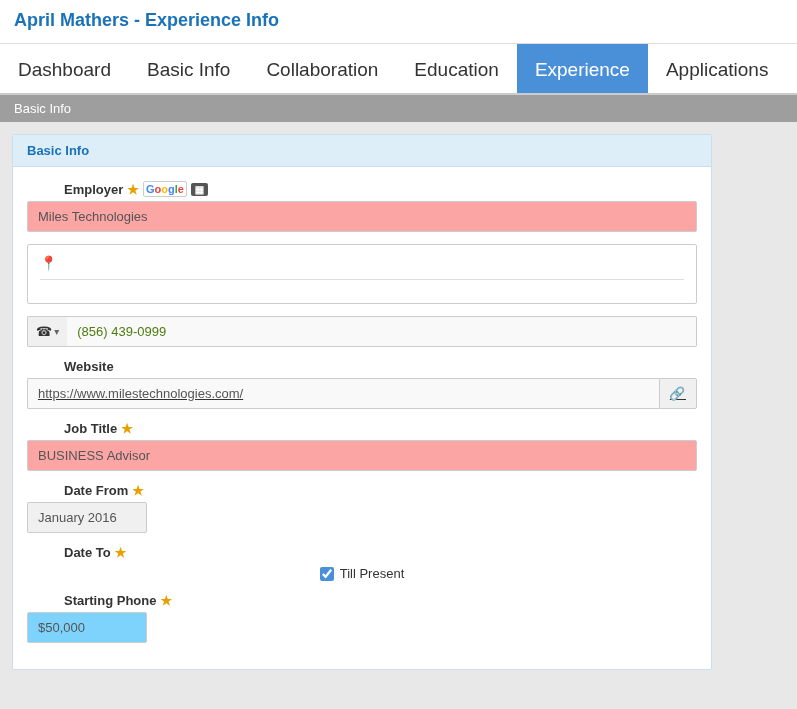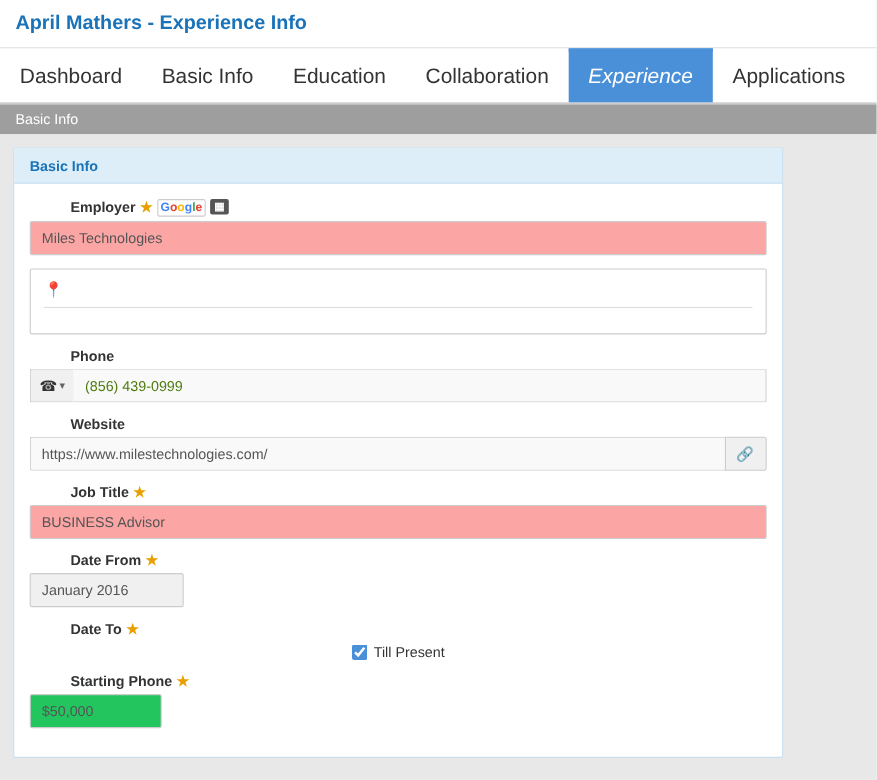--- a/index.html
+++ b/index.html
@@ -33,21 +33,20 @@
       border: none;
       background: none;
       border-top: 3px solid transparent;
       white-space: nowrap;
     }
 
     .nav-tab.active {
       background: #4a90d9;
       color: #fff;
       border-top: 3px solid #4a90d9;
-      font-style: italic;
     }
 
     .breadcrumb-bar {
       background: #9e9e9e;
       padding: 6px 14px;
       color: #fff;
       font-size: 13px;
     }
 
     .content-area {
@@ -77,21 +76,21 @@
 
     .field-group {
       margin-bottom: 12px;
     }
 
     .field-label {
       font-weight: bold;
       font-size: 13px;
       margin-bottom: 4px;
       display: flex;
-      align-items: flex-start;
+      align-items: center;
       gap: 4px;
       padding-left: 37px;
     }
 
     .required-star {
       color: #e8a000;
       font-size: 13px;
     }
 
     .text-input {
@@ -157,20 +156,21 @@
       font-size: 13px;
       background: #f9f9f9;
       color: #4d7c0f;
       border-radius: 0 2px 2px 0;
     }
 
     .website-row {
       display: flex;
       align-items: center;
       gap: 0;
+      text-decoration: underline;
     }
 
     .website-input {
       flex: 1;
       padding: 7px 10px;
       border: 1px solid #ccc;
       border-right: none;
       font-size: 13px;
       background: #f9f9f9;
       color: #555;
@@ -187,21 +187,21 @@
       color: #555;
     }
 
     .date-input {
       padding: 7px 10px;
       border: 1px solid #ccc;
       border-radius: 2px;
       font-size: 13px;
       background: #f0f0f0;
       color: #555;
-      width: 140px;
+      width: 120px;
     }
 
     .checkbox-row {
       display: flex;
       align-items: center;
       gap: 6px;
       margin-top: 6px;
       margin-bottom: 6px;
       justify-content: center;
     }
@@ -210,21 +210,21 @@
       width: 14px;
       height: 14px;
       accent-color: #4a90d9;
     }
 
     .salary-input {
       padding: 7px 10px;
       border: 1px solid #ccc;
       border-radius: 2px;
       font-size: 13px;
-      background: #22c55e;
+      background: #7dd3fc;
       color: #555;
       width: 120px;
     }
 
     .chevron-down {
       font-size: 10px;
       color: #666;
     }
 
     .g-blue { color: #4285F4; }
@@ -233,22 +233,22 @@
     .g-green { color: #34A853; }
   </style>
 </head>
 <body>
 
 <div class="page-title">April Mathers - Experience Info</div>
 
 <nav class="nav-tabs">
   <button class="nav-tab">Dashboard</button>
   <button class="nav-tab">Basic Info</button>
+  <button class="nav-tab">Collaboration</button>
   <button class="nav-tab">Education</button>
-  <button class="nav-tab">Collaboration</button>
   <button class="nav-tab active">Experience</button>
   <button class="nav-tab">Applications</button>
   <button class="nav-tab">References</button>
 </nav>
 
 <div class="breadcrumb-bar">
   <span>Basic Info</span>
 </div>
 
 <div class="content-area">
@@ -276,23 +276,20 @@
       <div class="field-group">
         <div class="address-box">
           <div class="address-row">
             <span class="pin-icon">📍</span>
           </div>
           <hr class="address-divider">
         </div>
       </div>
 
       <div class="field-group">
-        <div class="field-label">
-          <span>Phone</span>
-        </div>
         <div class="phone-row">
           <div class="phone-prefix">
             <span>☎</span>
             <span class="chevron-down">▾</span>
           </div>
           <input class="phone-input" type="text" value="(856) 439-0999" readonly="" style="">
         </div>
       </div>
 
       <div class="field-group">

